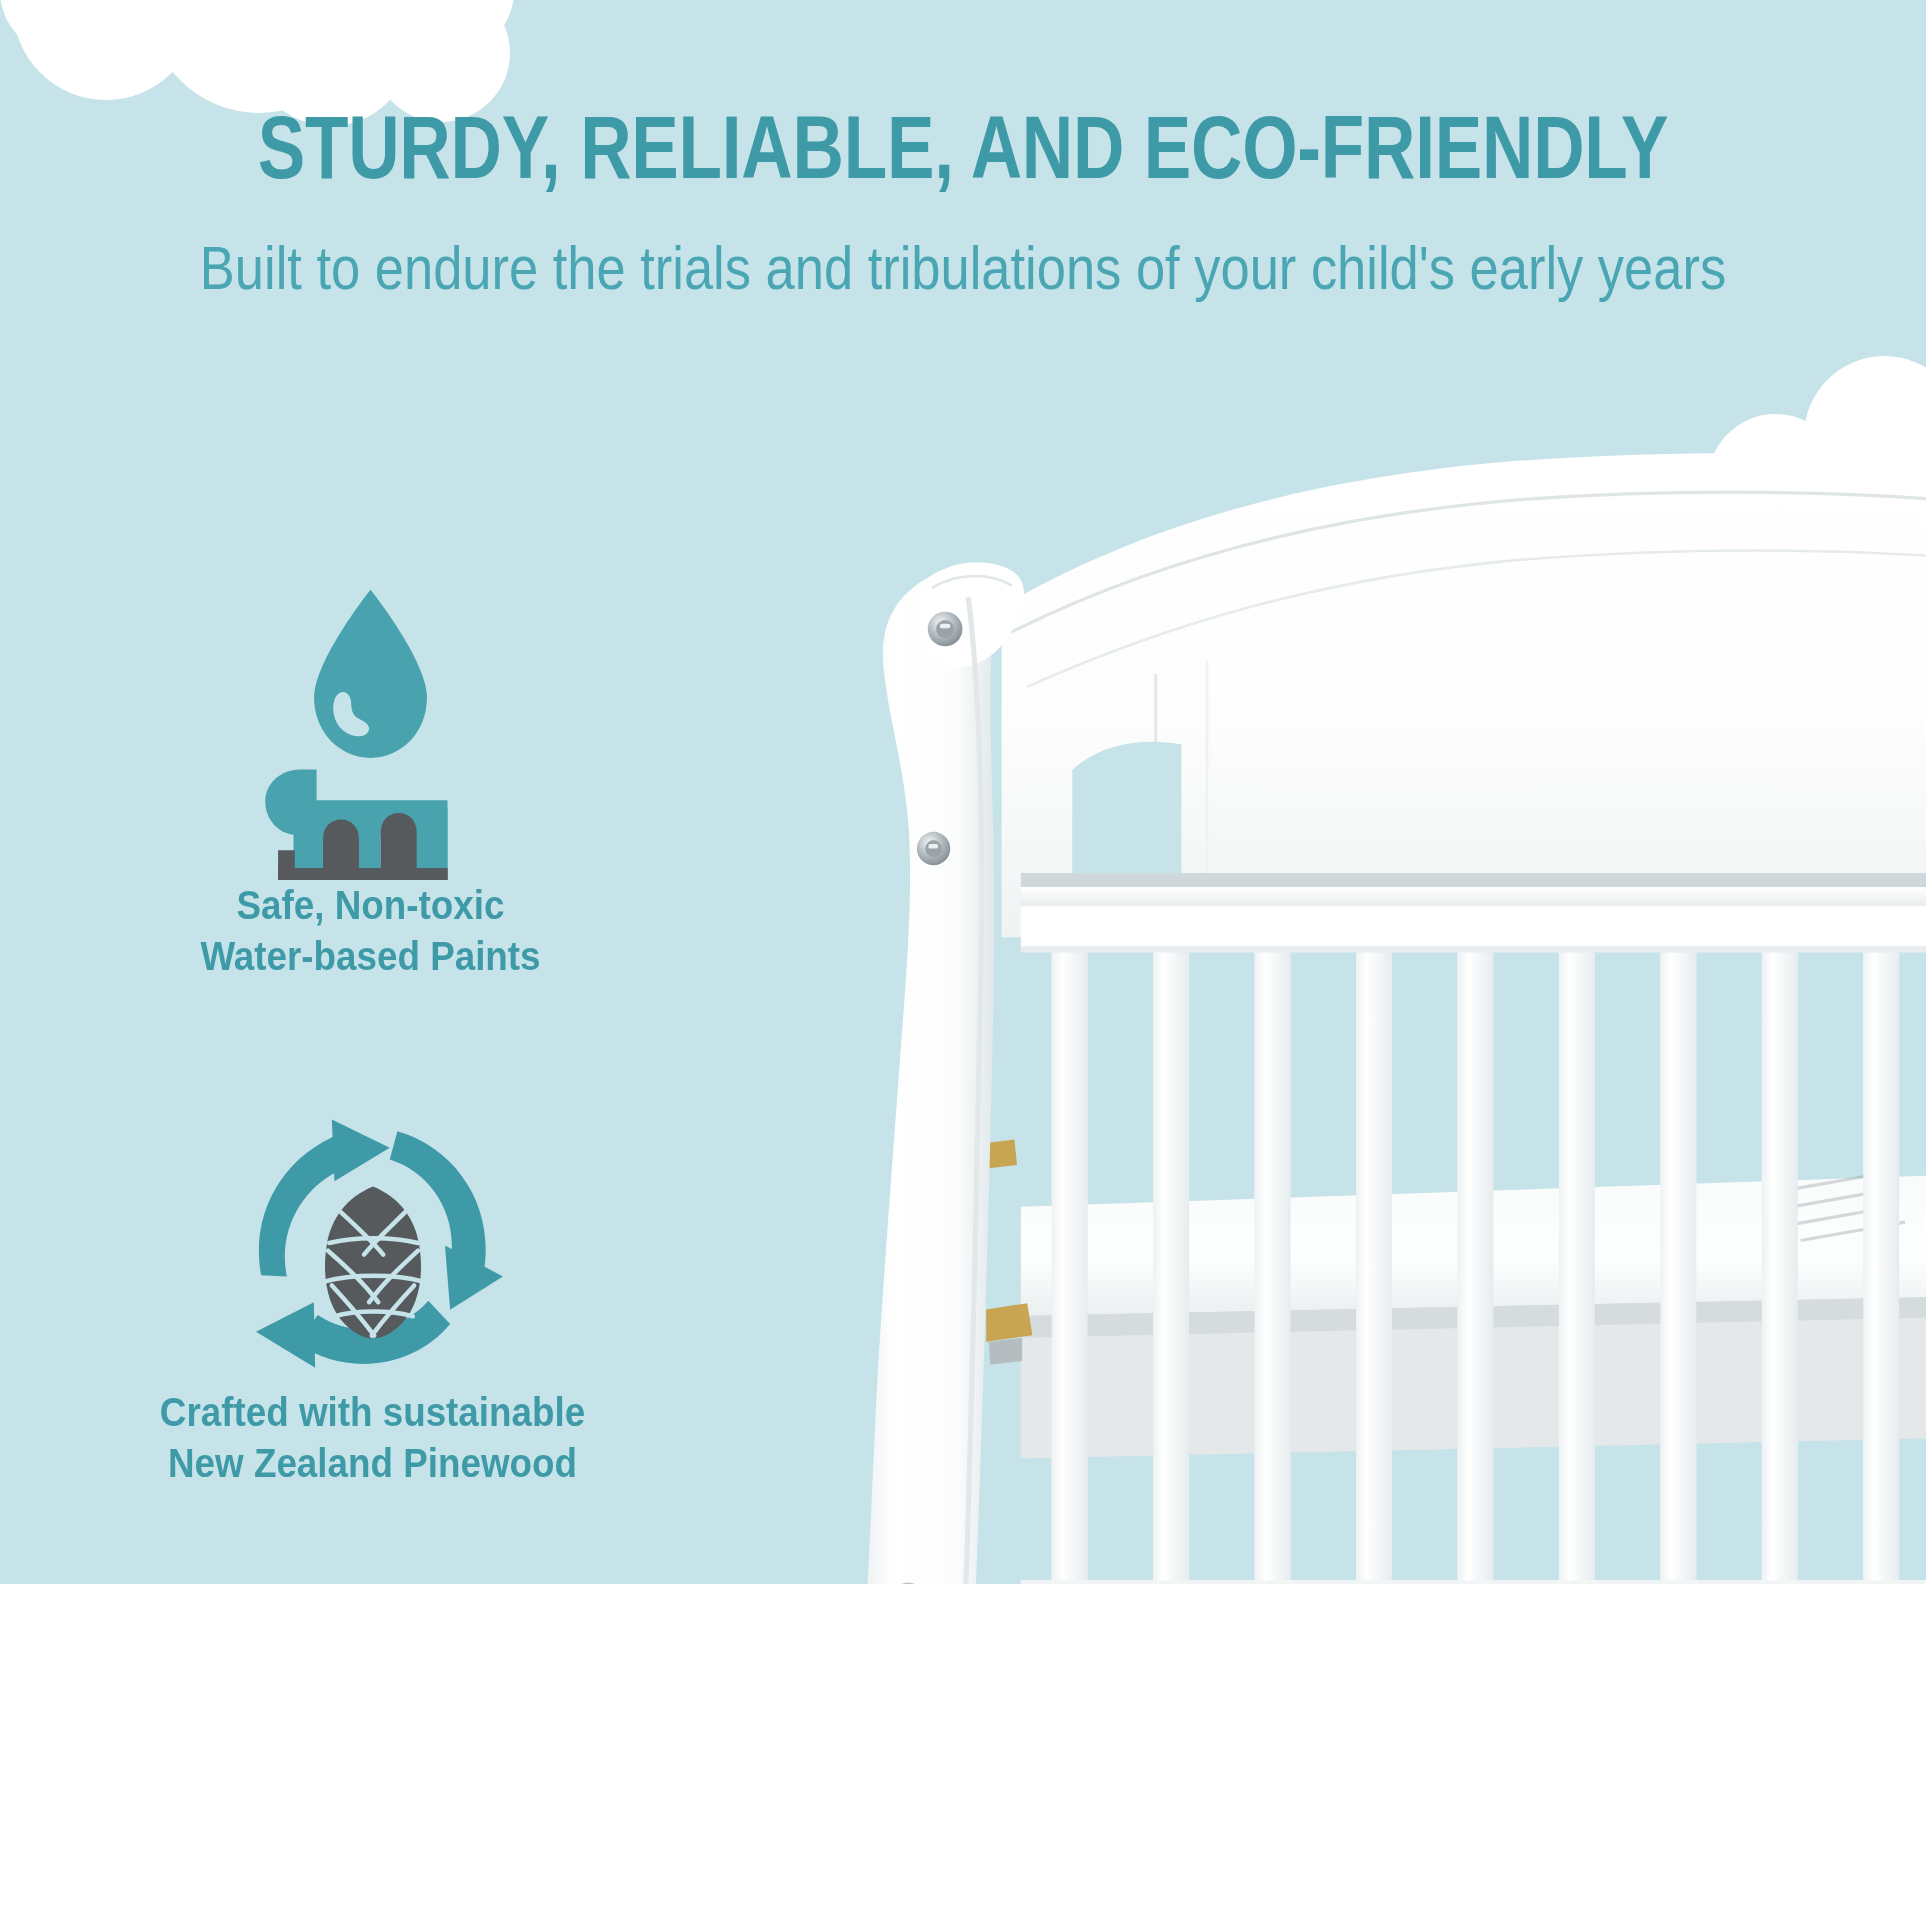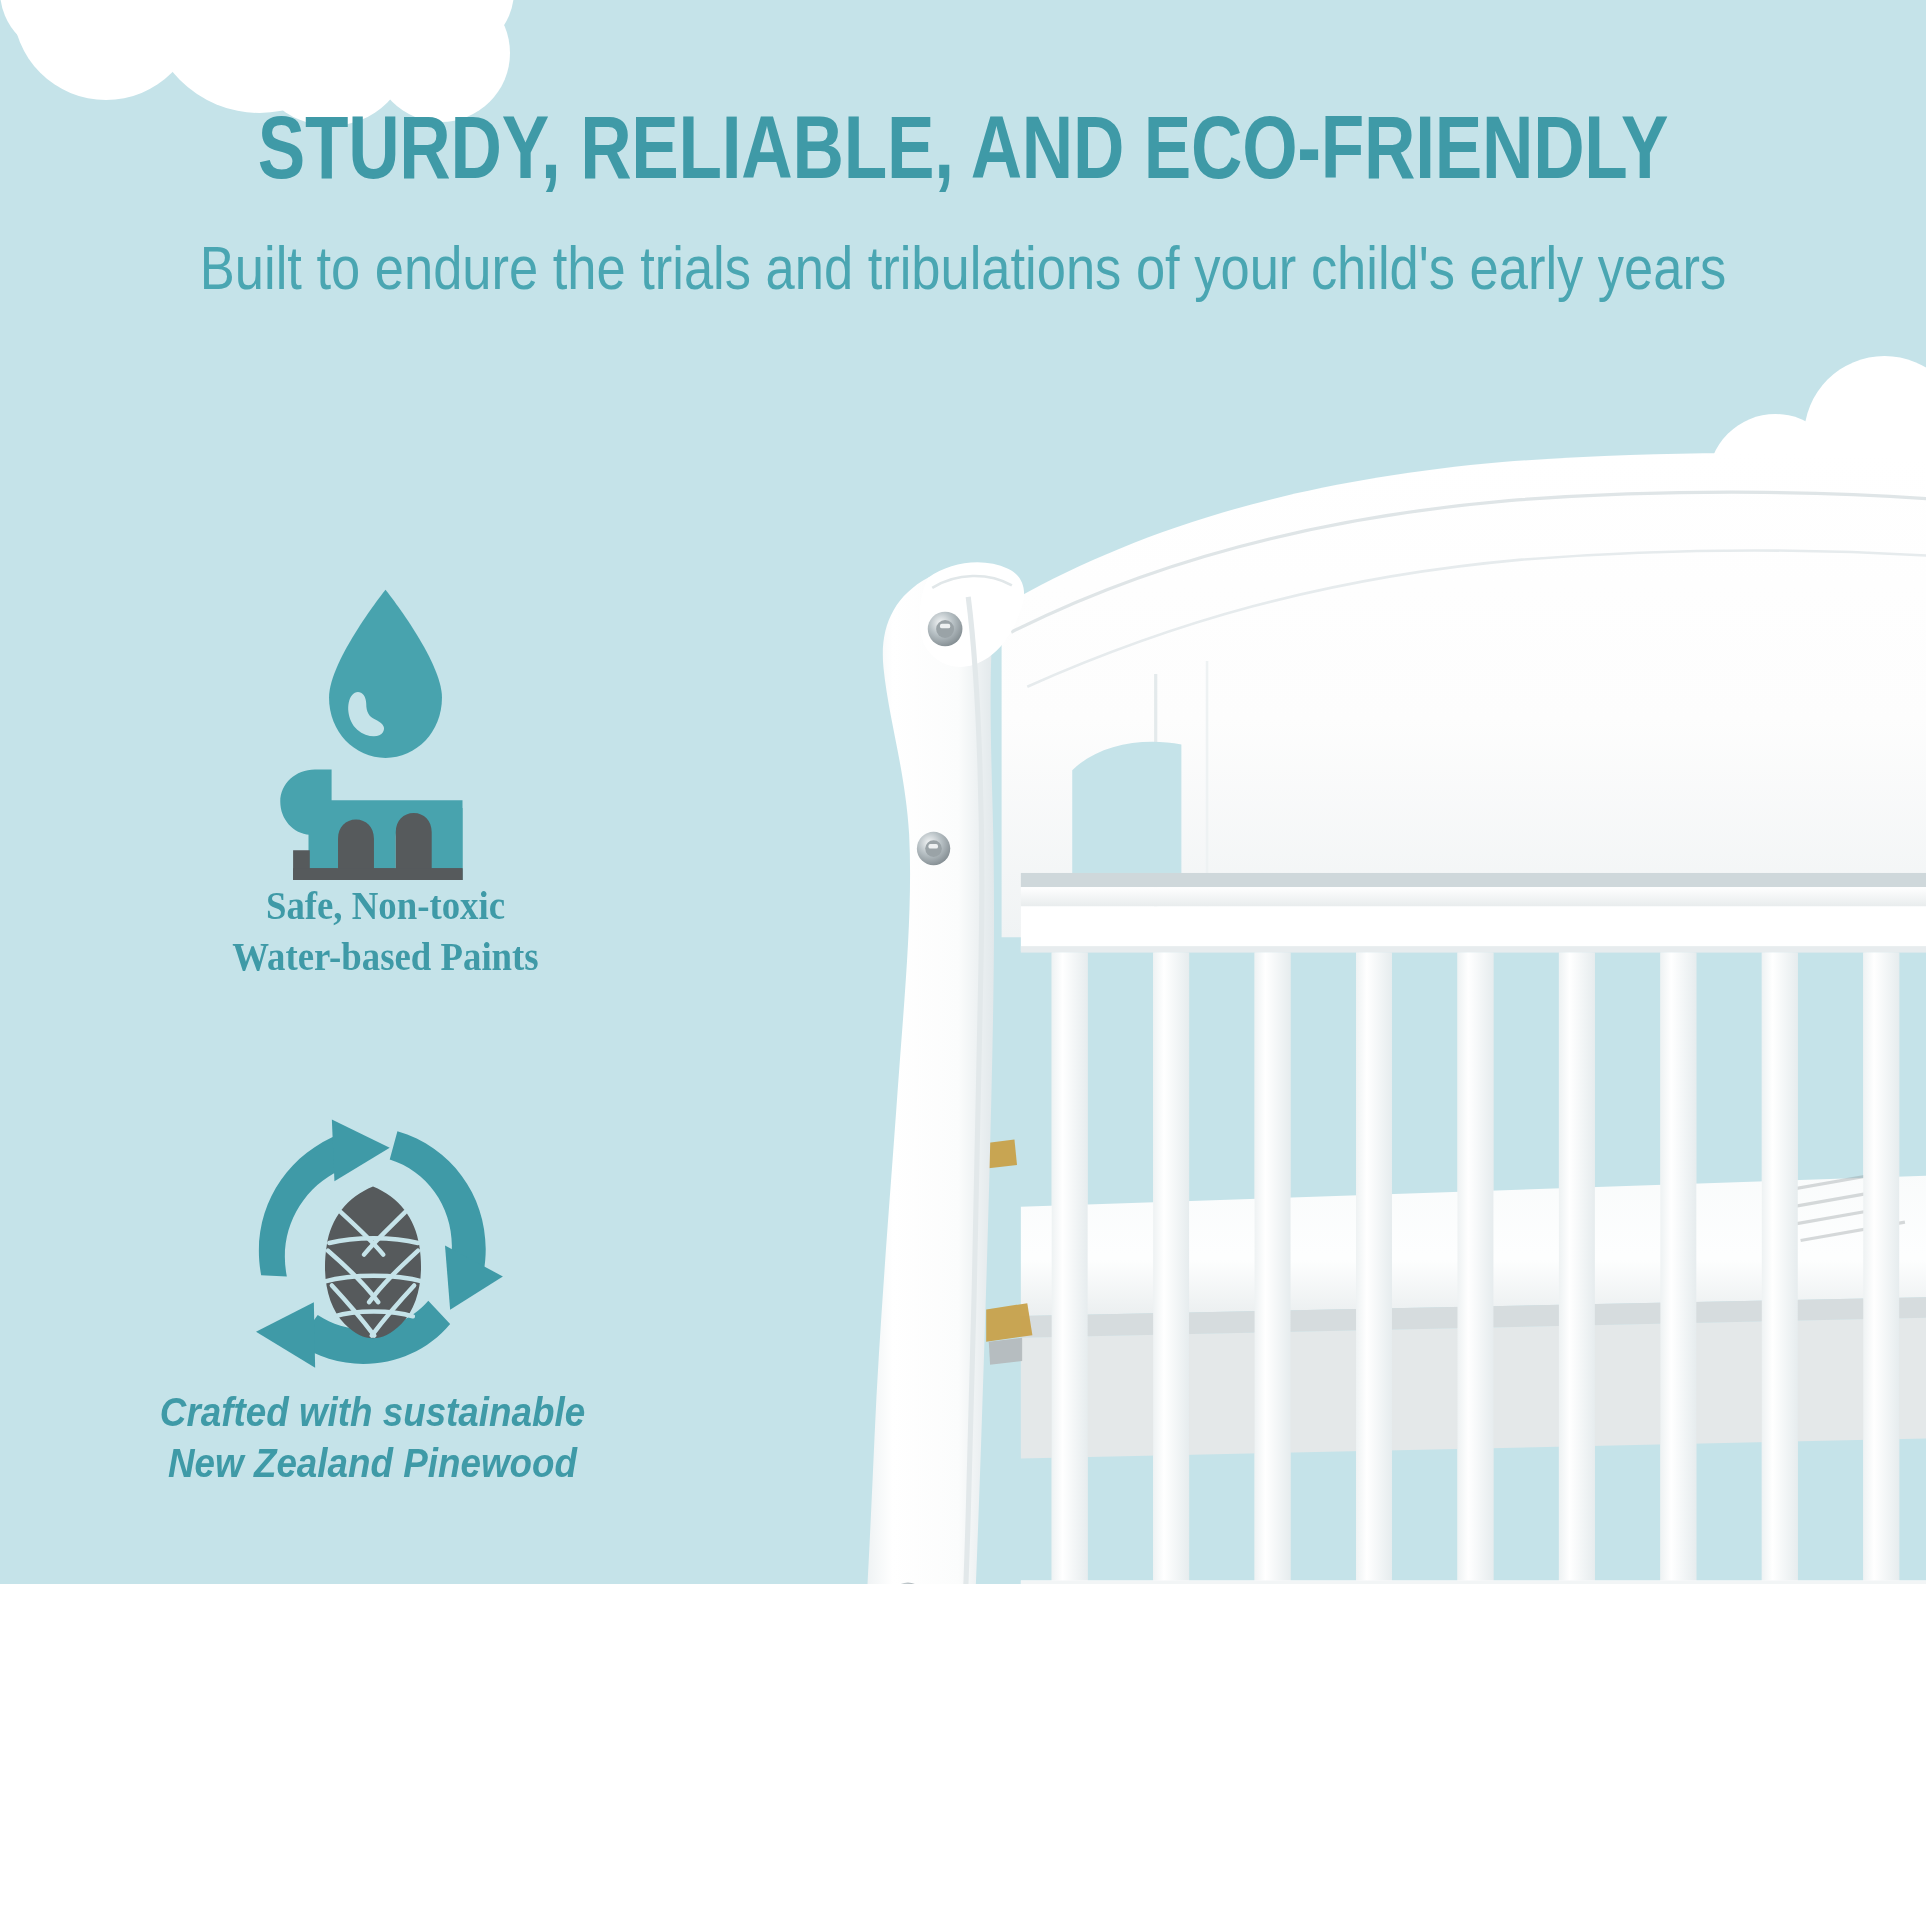--- a/index.html
+++ b/index.html
@@ -90,22 +90,22 @@
   .feature { position: absolute; }
   .feature-caption {
     text-align: center;
     color: #3f9aa7;
     font-weight: 700;
     font-size: 40px;
     line-height: 1.28;
     transform: scaleX(0.92);
     transform-origin: 50% 0;
   }
-  #feature-paint { left: 39px; top: 578px; width: 693px; font-family: Liberation Serif, serif; }
-  #feature-wood  { left: 26px; top: 1117px; width: 693px; font-style: italic; }
+  #feature-paint { left: 24px; top: 578px; width: 693px; }
+  #feature-wood  { left: 26px; top: 1117px; width: 693px; }
   .icon-wrap { width: 100%; display: flex; justify-content: center; }
 
   
   #crib { position: absolute; left: 796px; top: 385px; width: 1156px; height: 1496px; }
 </style>
 </head>
 <body>
 
 <div id="stage">
 

